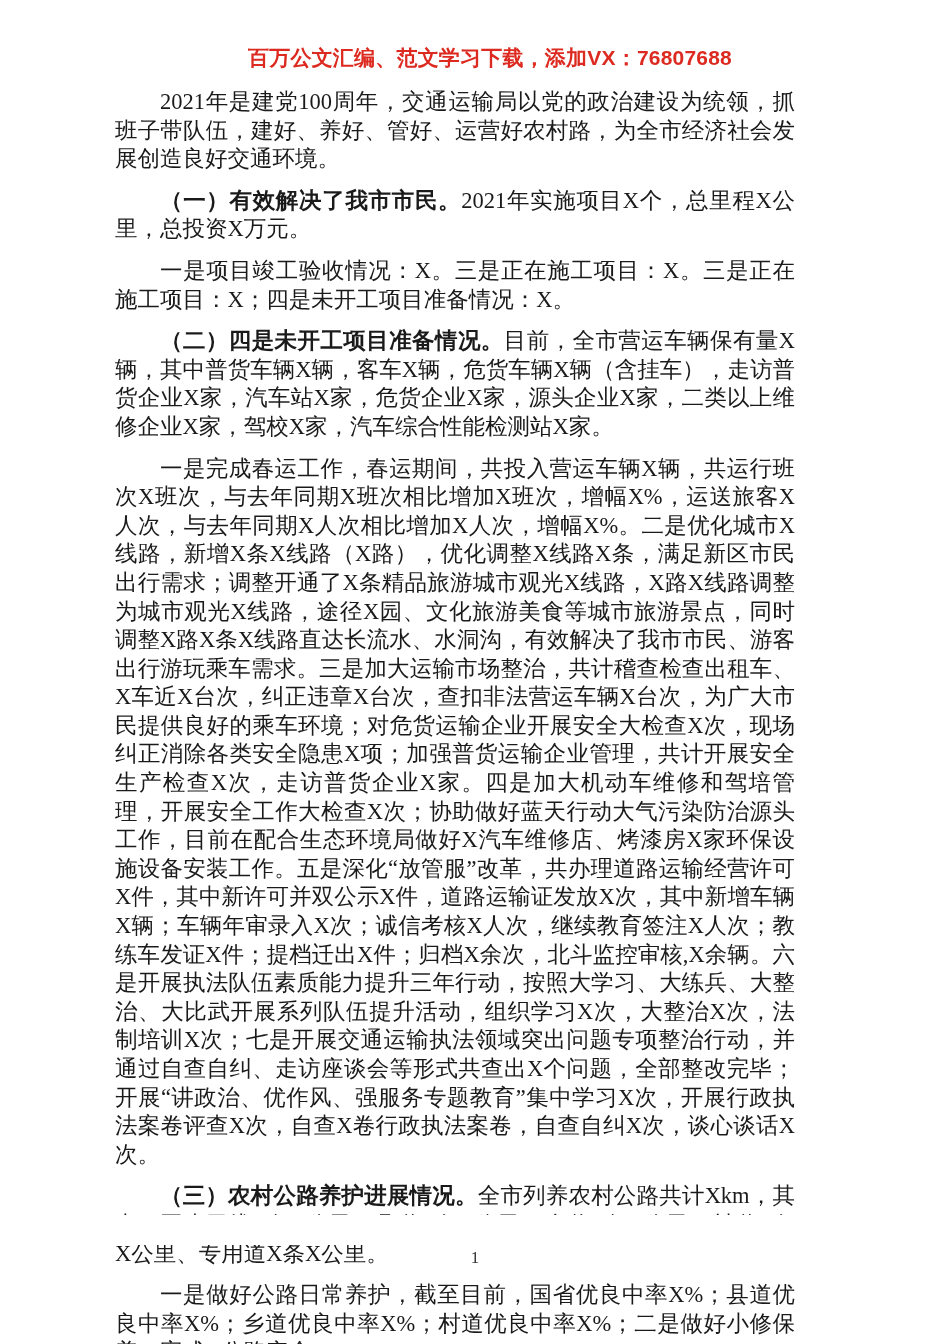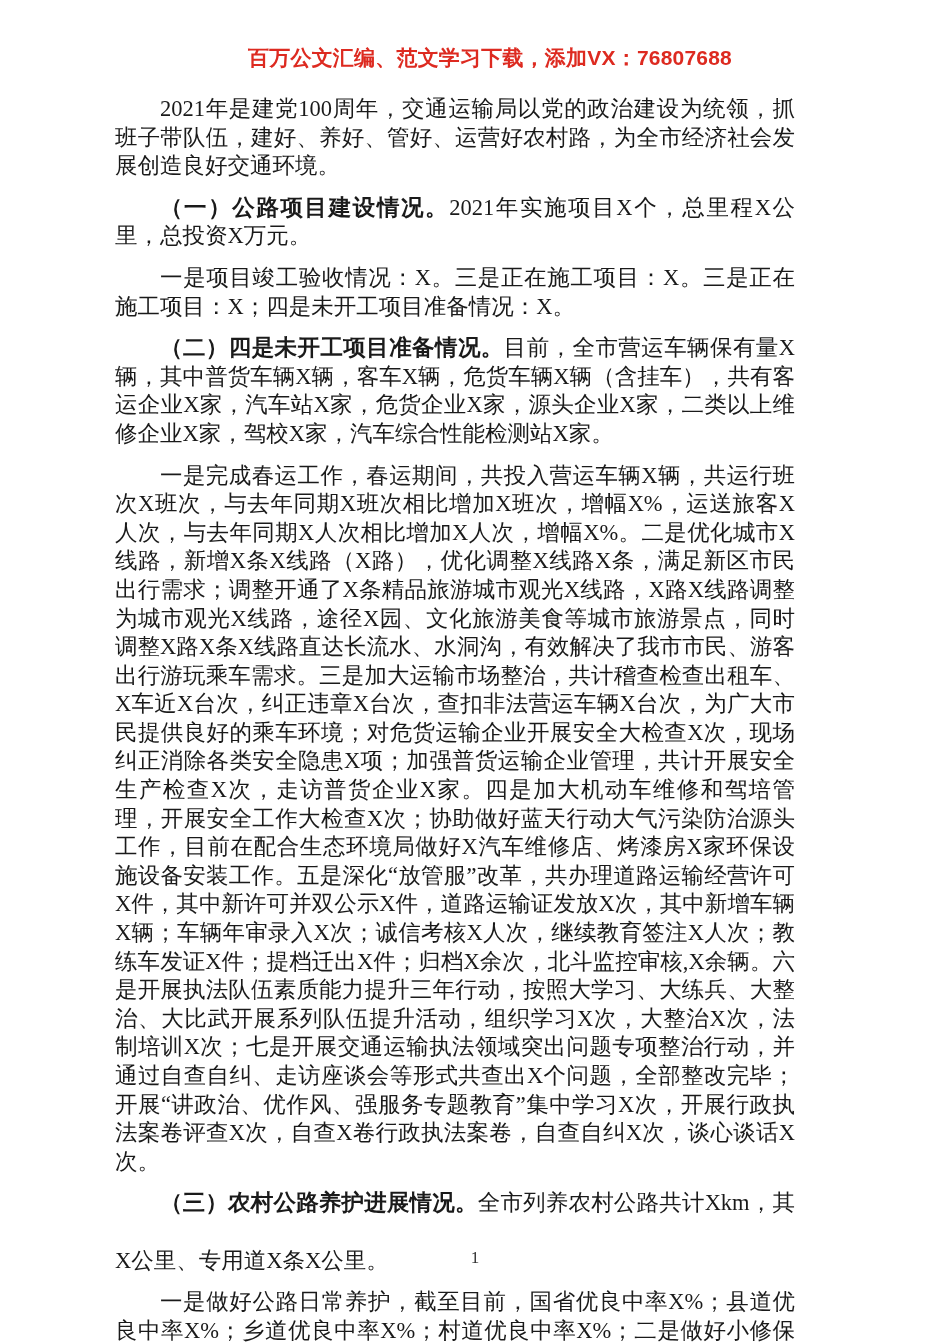--- a/index.html
+++ b/index.html
@@ -39,21 +39,21 @@
   }
 
   .doc-body {
     font-size: 22.5px;
     line-height: 28.6px;
     text-align: justify;
     text-justify: inter-ideograph;
   }
 
   p.para {
-    margin: 7px 0 4px 0;
+    margin: 0 0 4px 0;
     text-indent: 2em;
     text-align: justify;
     word-break: break-all;
   }
 
   p.para.spaced {
     margin-bottom: 13px;
   }
 
   h2.heading {
@@ -97,25 +97,25 @@
 
 <div class="page">
 
   <div class="promo-banner">百万公文汇编、范文学习下载，添加VX：76807688</div>
 
   <div class="doc-body">
 
     <p class="para spaced"><span>2021年是建党100周年，交通运输局以党的政治建设为统领，抓班子带队伍，建好、养好、管好、运营好农村路，为全市经济社会发展创造良好交通环境。</span></p>
 
 
-    <p class="para spaced"><span class="lead">（一）公路项目建设情况。</span><span>2021年实施项目X个，总里程X公里，总投资X万元。</span></p>
+    <p class="para spaced"><span class="lead">（一）有效解决了我市市民。</span><span>2021年实施项目X个，总里程X公里，总投资X万元。</span></p>
 
     <p class="para spaced"><span>一是项目竣工验收情况：X。三是正在施工项目：X。三是正在施工项目：X；四是未开工项目准备情况：X。</span></p>
 
-    <p class="para spaced"><span class="lead">（二）四是未开工项目准备情况。</span><span>目前，全市营运车辆保有量X辆，其中普货车辆X辆，客车X辆，危货车辆X辆（含挂车），共有客运企业X家，汽车站X家，危货企业X家，源头企业X家，二类以上维修企业X家，驾校X家，汽车综合性能检测站X家。</span></p>
+    <p class="para spaced"><span class="lead">（二）四是未开工项目准备情况。</span><span>目前，全市营运车辆保有量X辆，其中普货车辆X辆，客车X辆，危货车辆X辆（含挂车），走访普货企业X家，汽车站X家，危货企业X家，源头企业X家，二类以上维修企业X家，驾校X家，汽车综合性能检测站X家。</span></p>
 
     <p class="para spaced"><span>一是完成春运工作，春运期间，共投入营运车辆X辆，共运行班次X班次，与去年同期X班次相比增加X班次，增幅X%，运送旅客X人次，与去年同期X人次相比增加X人次，增幅X%。二是优化城市X线路，新增X条X线路（X路），优化调整X线路X条，满足新区市民出行需求；调整开通了X条精品旅游城市观光X线路，X路X线路调整为城市观光X线路，途径X园、文化旅游美食等城市旅游景点，同时调整X路X条X线路直达长流水、水洞沟，有效解决了我市市民、游客出行游玩乘车需求。三是加大运输市场整治，共计稽查检查出租车、X车近X台次，纠正违章X台次，查扣非法营运车辆X台次，为广大市民提供良好的乘车环境；对危货运输企业开展安全大检查X次，现场纠正消除各类安全隐患X项；加强普货运输企业管理，共计开展安全生产检查X次，走访普货企业X家。四是加大机动车维修和驾培管理，开展安全工作大检查X次；协助做好蓝天行动大气污染防治源头工作，目前在配合生态环境局做好X汽车维修店、烤漆房X家环保设施设备安装工作。五是深化“放管服”改革，共办理道路运输经营许可X件，其中新许可并双公示X件，道路运输证发放X次，其中新增车辆X辆；车辆年审录入X次；诚信考核X人次，继续教育签注X人次；教练车发证X件；提档迁出X件；归档X余次，北斗监控审核,X余辆。六是开展执法队伍素质能力提升三年行动，按照大学习、大练兵、大整治、大比武开展系列队伍提升活动，组织学习X次，大整治X次，法制培训X次；七是开展交通运输执法领域突出问题专项整治行动，并通过自查自纠、走访座谈会等形式共查出X个问题，全部整改完毕；开展“讲政治、优作风、强服务专题教育”集中学习X次，开展行政执法案卷评查X次，自查X卷行政执法案卷，自查自纠X次，谈心谈话X次。</span></p>
 
     <p class="para spaced"><span class="lead">（三）农村公路养护进展情况。</span><span>全市列养农村公路共计Xkm，其中：国省干线X条X公里、县道X条X公里、乡道X条X公里、村道X条X公里、专用道X条X公里。</span></p>
 
     <p class="para"><span>一是做好公路日常养护，截至目前，国省优良中率X%；县道优良中率X%；乡道优良中率X%；村道优良中率X%；二是做好小修保养，完成X公路安全</span></p>
 
   </div>
 
   <div class="clip-zone"></div>

